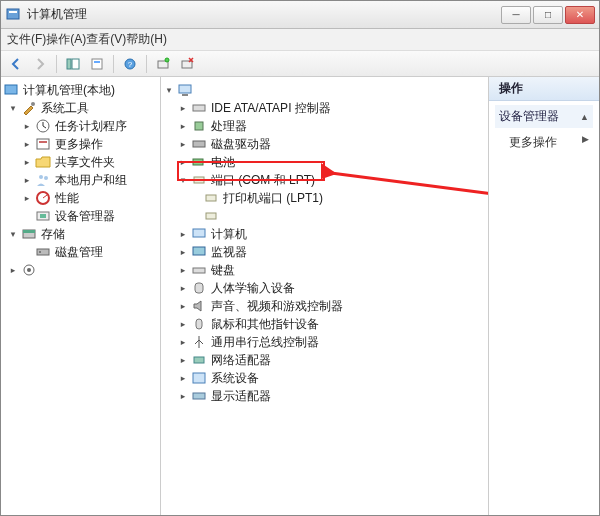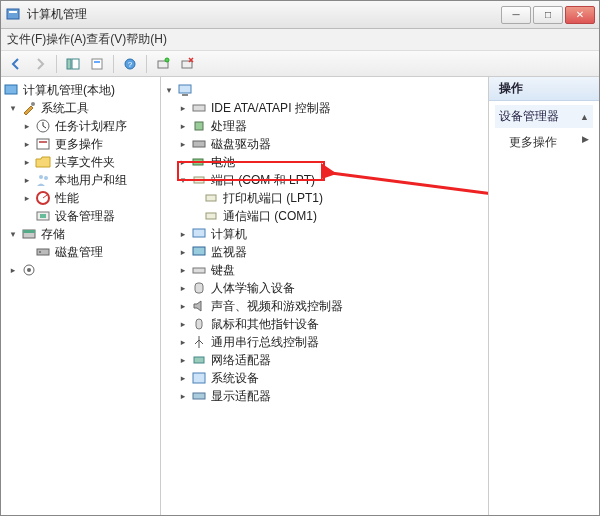--- a/index.html
+++ b/index.html
@@ -273,21 +273,20 @@
               <svg class="nicon" viewBox="0 0 16 16">
                 <rect x="3" y="5" width="10" height="6" fill="#eed" stroke="#997"></rect>
               </svg>
               <span class="nlabel">打印机端口 (LPT1)</span>
             </div>
           <div class="row">
               <span class="nspacer" style="width:40px"></span>
               <svg class="nicon" viewBox="0 0 16 16">
                 <rect x="3" y="5" width="10" height="6" fill="#eed" stroke="#997"></rect>
               </svg>
-              <span class="nlabel">通信端口 (COM1)</span>
             </div>
         </div>
         <div class="row">
             <span class="nspacer" style="width:14px"></span>
             <span class="expander">▸</span>
             <svg class="nicon" viewBox="0 0 16 16">
               <rect x="2" y="3" width="12" height="8" fill="#cde3f7" stroke="#4a80b8"></rect>
             </svg>
             <span class="nlabel">计算机</span>
           </div>

